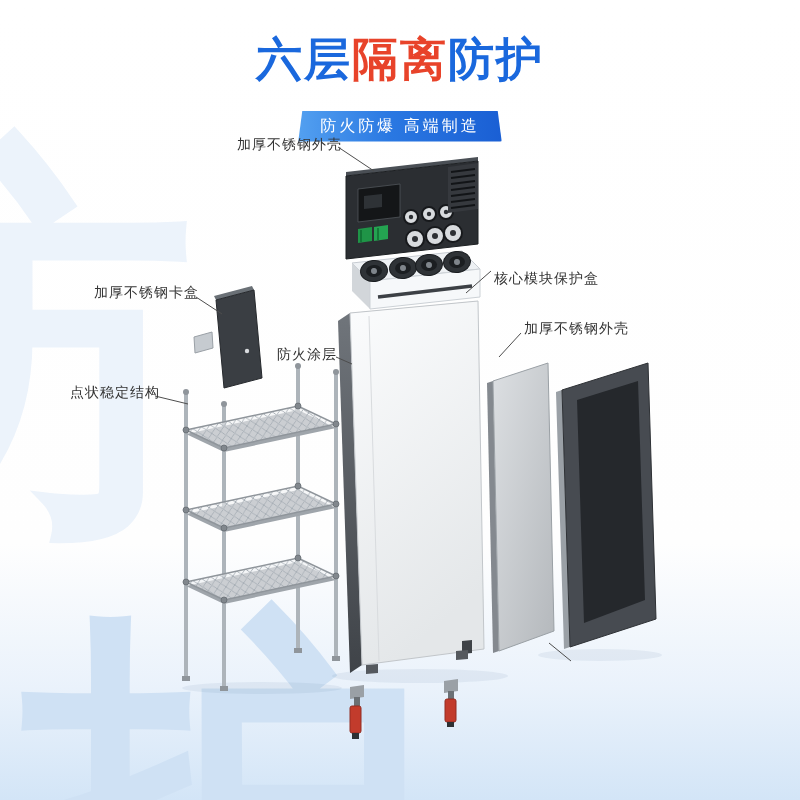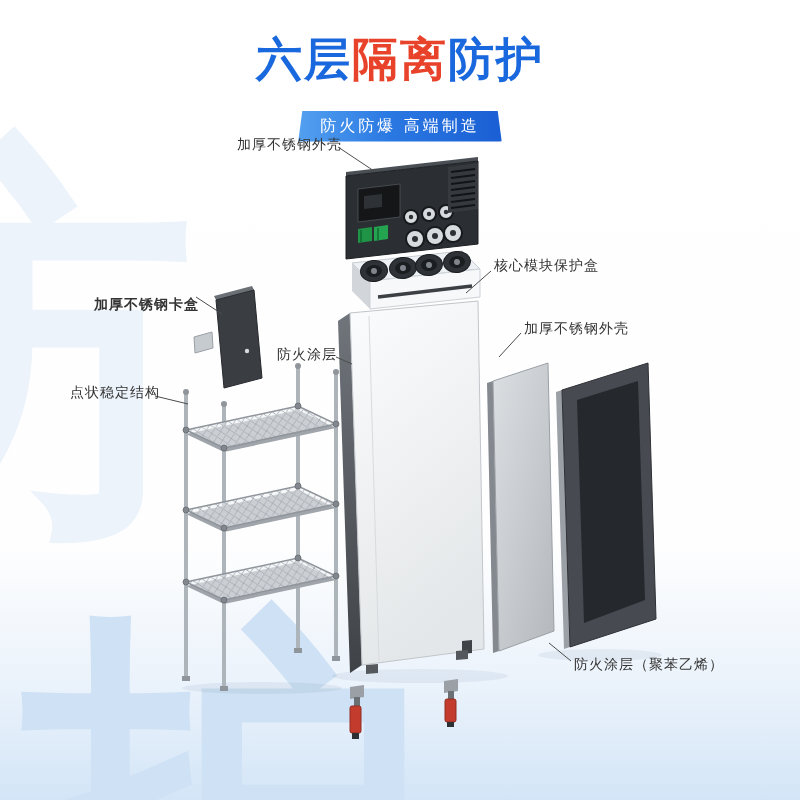--- a/index.html
+++ b/index.html
@@ -27,22 +27,22 @@
     clip-path:polygon(2% 0%,98% 0%,100% 100%,0% 100%);
   }
   
   .diagram{position:absolute;left:0;top:0;z-index:1;}
   
   .callout{
     position:absolute;z-index:2;font-size:14px;color:#333333;
     letter-spacing:1px;white-space:nowrap;
   }
   .co-top-cover{left:237px;top:136px;}
-  .co-core-module{left:494px;top:257px;}
-  .co-card-box{left:94px;top:296px;font-weight:bold;}
+  .co-core-module{left:494px;top:270px;}
+  .co-card-box{left:94px;top:284px;}
   .co-shelf{left:277px;top:346px;}
   .co-outer-shell{left:524px;top:320px;}
   .co-dot{left:70px;top:384px;}
   .co-fireproof{left:574px;top:656px;}
 </style>
 </head>
 <body>
 
 <div class="stage">
 
@@ -257,15 +257,14 @@
       <line x1="571" y1="661" x2="549" y2="643"></line>
     </g>
   </svg>
 
   <div class="callout co-top-cover">加厚不锈钢外壳</div>
   <div class="callout co-core-module">核心模块保护盒</div>
   <div class="callout co-card-box">加厚不锈钢卡盒</div>
   <div class="callout co-shelf">防火涂层</div>
   <div class="callout co-outer-shell">加厚不锈钢外壳</div>
   <div class="callout co-dot">点状稳定结构</div>
-  <div class="callout co-fireproof">防火涂层（聚苯乙烯）</div>
 
 </div>
 
 </body></html>

